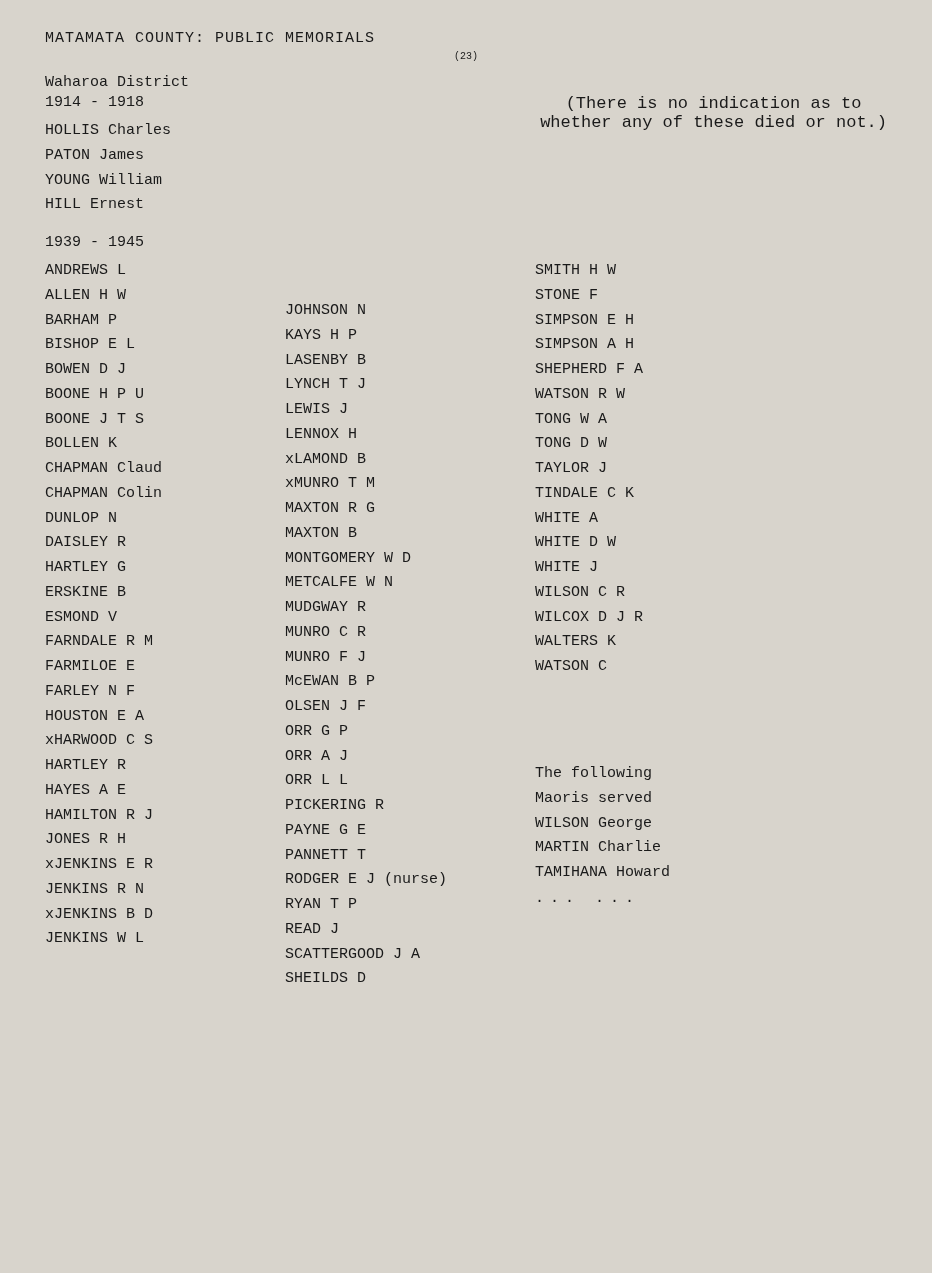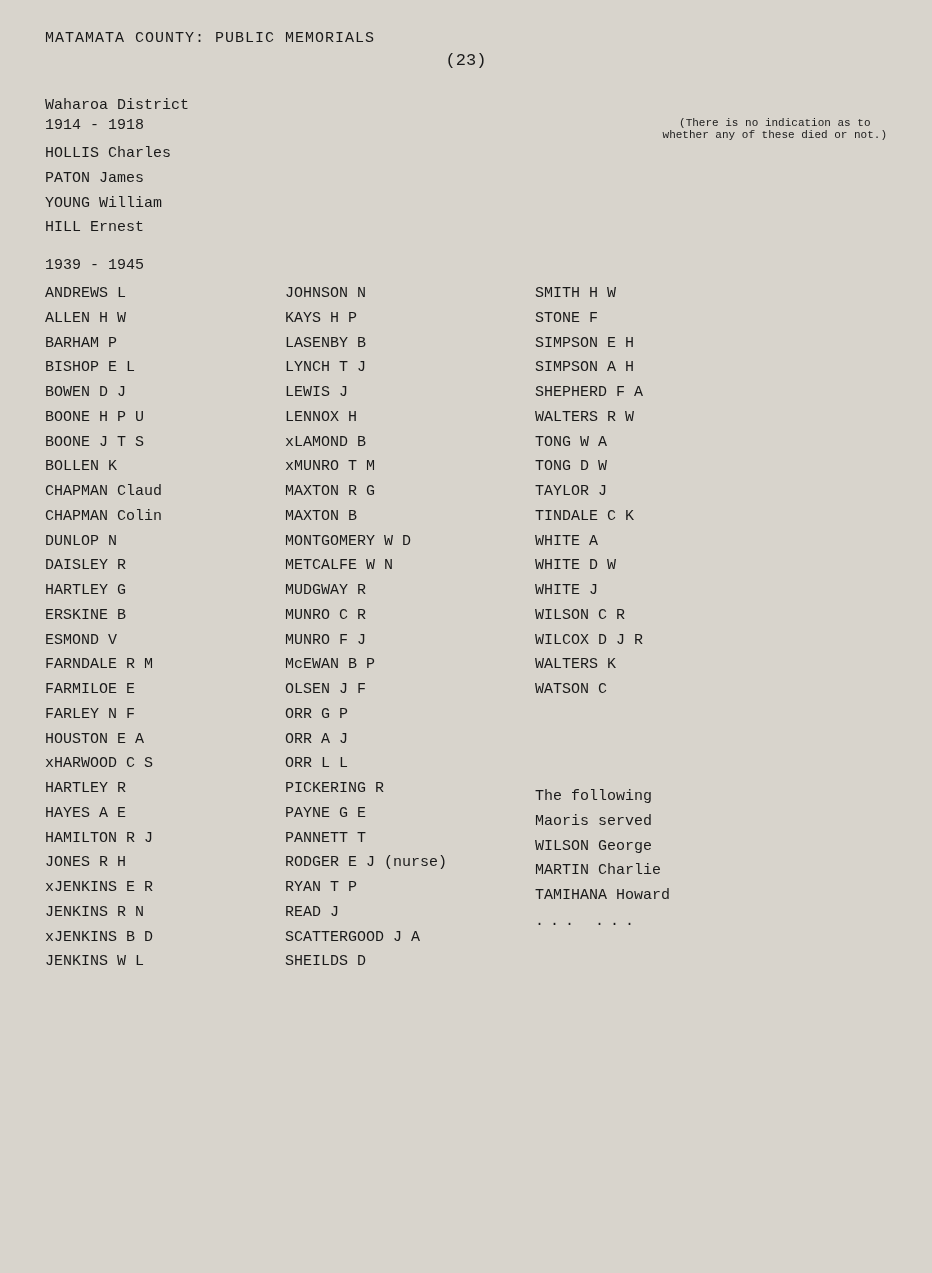--- a/index.html
+++ b/index.html
@@ -20,42 +20,42 @@
 
     .page-title {
       font-size: 15px;
       font-weight: normal;
       letter-spacing: 1px;
       margin-bottom: 4px;
     }
 
     .page-number {
       text-align: center;
-      margin-bottom: 27px;
-      font-size: 17px;
+      margin-bottom: 12px;
+      font-size: 10px;
     }
 
     .section-header {
       margin-bottom: 2px;
     }
 
     .district-block {
       display: flex;
       justify-content: space-between;
       align-items: flex-start;
       margin-bottom: 16px;
     }
 
     .district-left {
       flex: 0 0 auto;
     }
 
     .district-note {
       flex: 0 1 auto;
-      font-size: 11px;
+      font-size: 17px;
       text-align: center;
       margin-top: 20px;
       margin-left: 36px;
     }
 
     .year-range {
       margin-bottom: 8px;
       margin-top: 3px;
     }
 
@@ -73,20 +73,21 @@
     }
 
     .col1 {
       display: flex;
       flex-direction: column;
     }
 
     .col2 {
       display: flex;
       flex-direction: column;
+      margin-top: 40px;
     }
 
     .col3 {
       display: flex;
       flex-direction: column;
     }
 
     .following-block {
       margin-top: 8px;
     }
@@ -190,21 +191,21 @@
       <div class="name-entry">SCATTERGOOD J A</div>
       <div class="name-entry">SHEILDS D</div>
     </div>
 
     <div class="col3">
       <div class="name-entry">SMITH H W</div>
       <div class="name-entry">STONE F</div>
       <div class="name-entry">SIMPSON E H</div>
       <div class="name-entry">SIMPSON A H</div>
       <div class="name-entry">SHEPHERD F A</div>
-      <div class="name-entry">WALTERS R W</div>
+      <div class="name-entry">WATSON R W</div>
       <div class="name-entry">TONG W A</div>
       <div class="name-entry">TONG D W</div>
       <div class="name-entry">TAYLOR J</div>
       <div class="name-entry">TINDALE C K</div>
       <div class="name-entry">WHITE A</div>
       <div class="name-entry">WHITE D W</div>
       <div class="name-entry">WHITE J</div>
       <div class="name-entry">WILSON C R</div>
       <div class="name-entry">WILCOX D J R</div>
       <div class="name-entry">WALTERS K</div>

